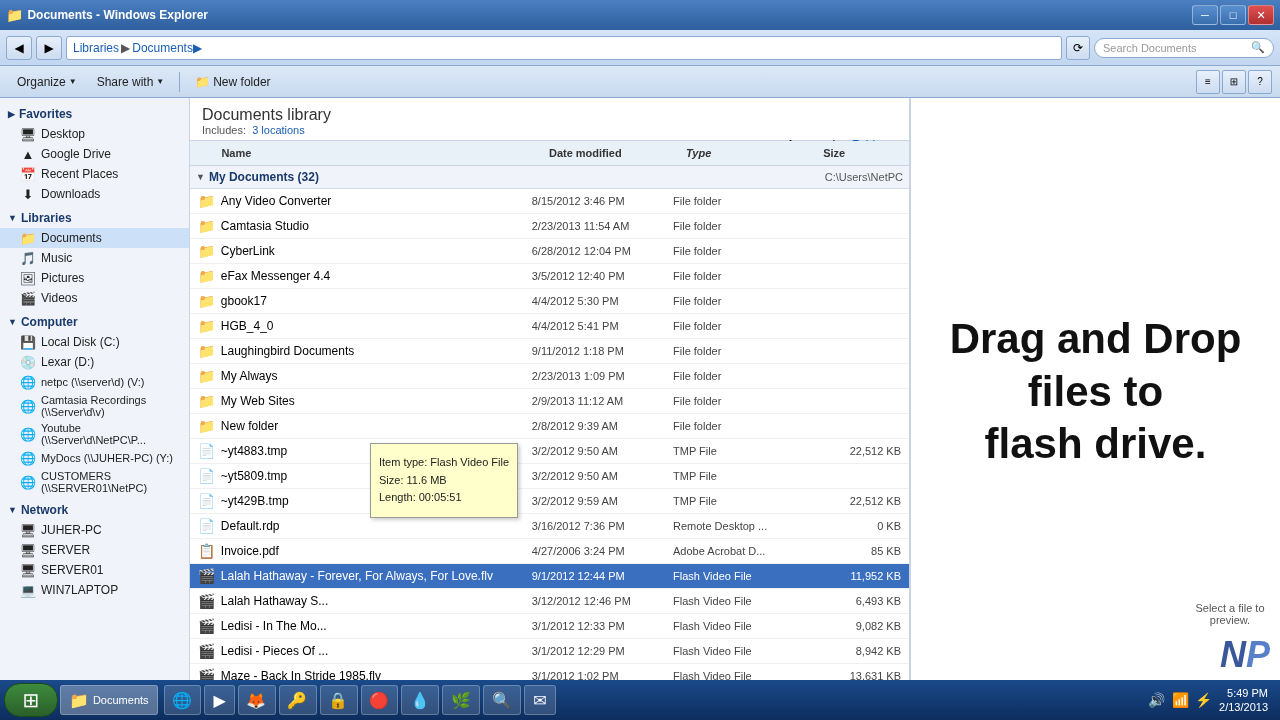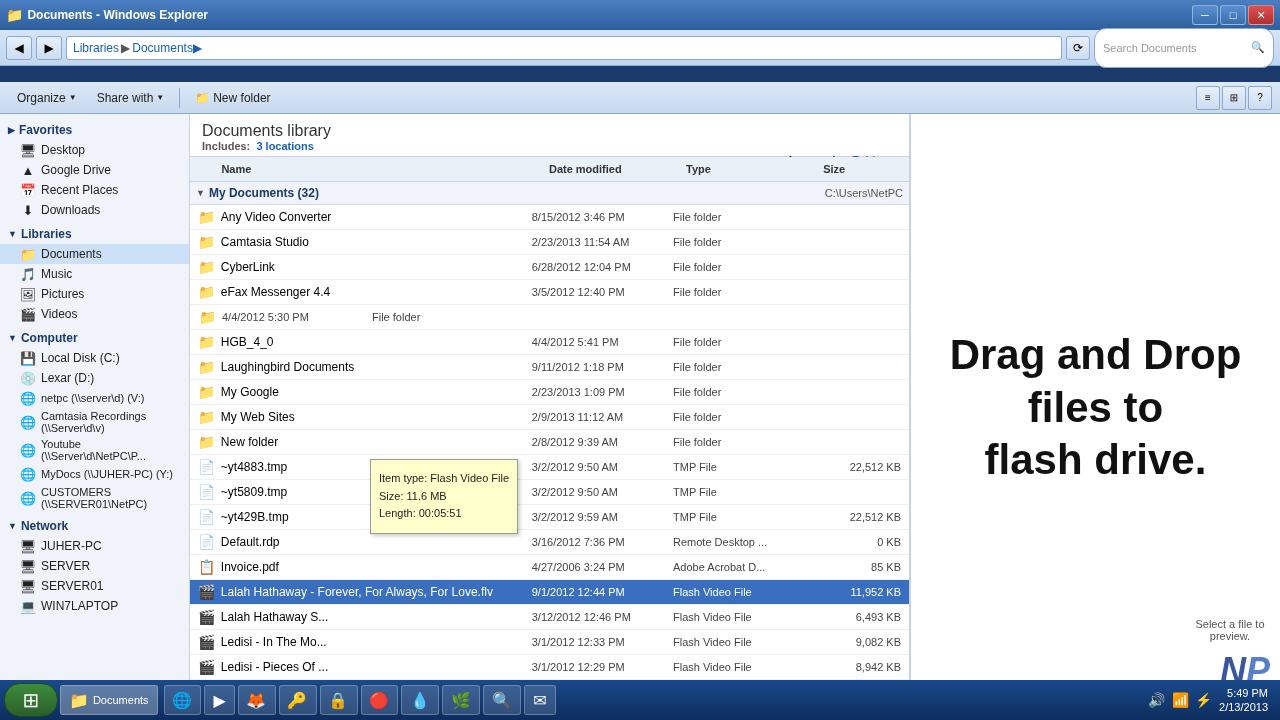--- a/index.html
+++ b/index.html
@@ -64,41 +64,40 @@
     .address-path .sep { color: #555; margin: 0 2px; }
     .refresh-btn {
       width: 24px; height: 24px;
       border: 1px solid #8aabcf;
       border-radius: 3px;
       background: linear-gradient(to bottom, #e8f0fb, #cddcf0);
       cursor: pointer;
       display: flex; align-items: center; justify-content: center;
     }
     .search-box {
-      width: 180px; height: 40px;
+      width: 180px; height: 20px;
       border: 1px solid #8aabcf;
       border-radius: 12px;
       padding: 0 8px;
       font-size: 11px;
       color: #999;
       background: white;
       display: flex; align-items: center; justify-content: space-between; text-align: right;
     }
     .search-icon { color: #666; font-size: 11px; }
 
     
     .toolbar {
       height: 32px;
       background: linear-gradient(to bottom, #dce9f7, #c8d9ef);
       display: flex;
       align-items: center;
       padding: 0 8px;
       gap: 2px;
       border-bottom: 1px solid #8aabcf;
-      margin-top: 16px;
     }
     .toolbar-btn {
       height: 26px;
       padding: 0 8px;
       background: transparent;
       border: 1px solid transparent;
       border-radius: 3px;
       cursor: pointer;
       font-size: 12px;
       color: #222;
@@ -176,29 +175,29 @@
     }
     .col-header {
       font-size: 11px;
       font-weight: 600;
       color: #333;
       padding: 2px 6px;
       cursor: pointer;
     }
     .col-name { width: 360px; }
     .col-date { width: 150px; }
-    .col-type { width: 150px; }
+    .col-type { width: 150px; font-style: italic; }
     .col-size { width: 100px; }
 
     .library-header {
       padding: 8px 12px 4px;
       border-bottom: 1px solid #c8d4e4;
     }
     .library-title { font-size: 16px; color: #333; font-weight: 300; }
-    .library-sub { font-size: 11px; color: #555; font-weight: bold; }
+    .library-sub { font-size: 11px; color: #555; }
     .library-sub a { color: #1a5fb4; text-decoration: none; }
 
     .group-header {
       display: flex; align-items: center;
       padding: 4px 6px;
       background: #f0f4fa;
       border-bottom: 1px solid #d4dce8;
       cursor: pointer;
     }
     .group-arrow { font-size: 9px; margin-right: 4px; color: #555; }
@@ -560,41 +559,42 @@
     </div>
           <div class="file-row">
       <span class="file-icon">📁</span>
       <span class="file-name">eFax Messenger 4.4</span>
       <span class="col-date-val">3/5/2012 12:40 PM</span>
       <span class="col-type-val">File folder</span>
       <span class="col-size-val"></span>
     </div>
           <div class="file-row">
       <span class="file-icon">📁</span>
+      <span class="file-name">gbook17</span>
       <span class="col-date-val">4/4/2012 5:30 PM</span>
       <span class="col-type-val">File folder</span>
       <span class="col-size-val"></span>
     </div>
           <div class="file-row">
       <span class="file-icon">📁</span>
       <span class="file-name">HGB_4_0</span>
       <span class="col-date-val">4/4/2012 5:41 PM</span>
       <span class="col-type-val">File folder</span>
       <span class="col-size-val"></span>
     </div>
           <div class="file-row">
       <span class="file-icon">📁</span>
       <span class="file-name">Laughingbird Documents</span>
       <span class="col-date-val">9/11/2012 1:18 PM</span>
       <span class="col-type-val">File folder</span>
       <span class="col-size-val"></span>
     </div>
           <div class="file-row">
       <span class="file-icon">📁</span>
-      <span class="file-name">My Google</span>
+      <span class="file-name">My Always</span>
       <span class="col-date-val">2/23/2013 1:09 PM</span>
       <span class="col-type-val">File folder</span>
       <span class="col-size-val"></span>
     </div>
           <div class="file-row">
       <span class="file-icon">📁</span>
       <span class="file-name">My Web Sites</span>
       <span class="col-date-val">2/9/2013 11:12 AM</span>
       <span class="col-type-val">File folder</span>
       <span class="col-size-val"></span>

